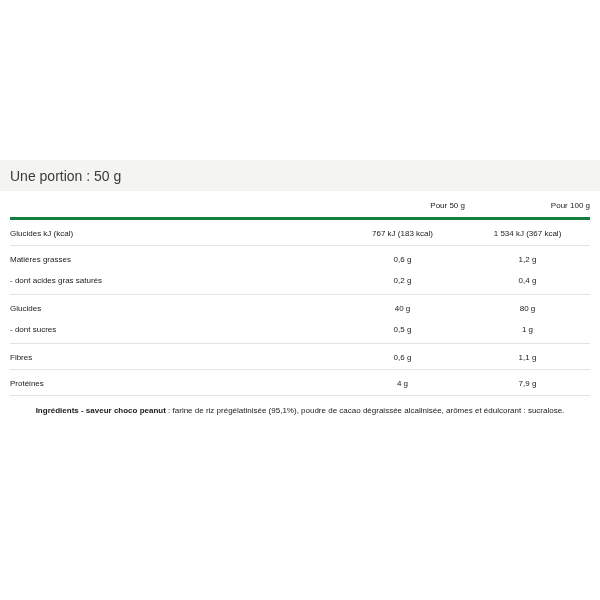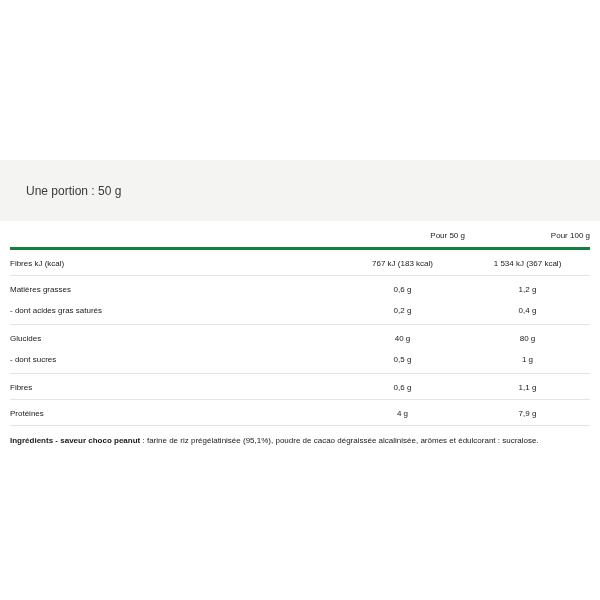--- a/index.html
+++ b/index.html
@@ -34,23 +34,23 @@
   .header-title {
     font-style: italic;
     font-weight: bold;
     font-size: 8.5px;
     letter-spacing: 0.2px;
     color: #1a1a1a;
     margin: 0 0 5px 0;
     text-transform: uppercase;
   }
   .header-portion {
-    font-size: 12px;
+    font-size: 14px;
     color: #3a3a3a;
-    margin: 16px;
+    margin: 0;
   }
   table.nutri {
     width: 580px;
     margin: 0 10px;
     border-collapse: collapse;
     table-layout: fixed;
   }
   table.nutri col.c-label { width: 330px; }
   table.nutri col.c-v1 { width: 125px; }
   table.nutri col.c-v2 { width: 125px; }
@@ -90,20 +90,21 @@
     padding-top: 5px;
     padding-bottom: 9px;
   }
   .ingredients {
     margin: 0 10px;
     padding-top: 9px;
     border-top: 1px solid #e4e4e0;
     font-size: 8px;
     line-height: 1.45;
     color: #1a1a1a;
+    text-align: center;
   }
   .ingredients b {
     font-weight: bold;
   }
 </style>
 </head>
 <body>
 
 <div class="page">
 
@@ -121,21 +122,21 @@
       </colgroup>
       <thead>
         <tr>
           <th class="label-head"></th>
           <th>Pour 50 g</th>
           <th>Pour 100 g</th>
         </tr>
       </thead>
       <tbody>
         <tr class="first-data">
-          <td class="label">Fibres kJ (kcal)</td>
+          <td class="label">Glucides kJ (kcal)</td>
           <td class="val">767 kJ (183 kcal)</td>
           <td class="val">1 534 kJ (367 kcal)</td>
         </tr>
         <tr class="group-start">
           <td class="label">Matières grasses</td>
           <td class="val">0,6 g</td>
           <td class="val">1,2 g</td>
         </tr>
         <tr class="sub">
           <td class="label">- dont acides gras saturés</td>

